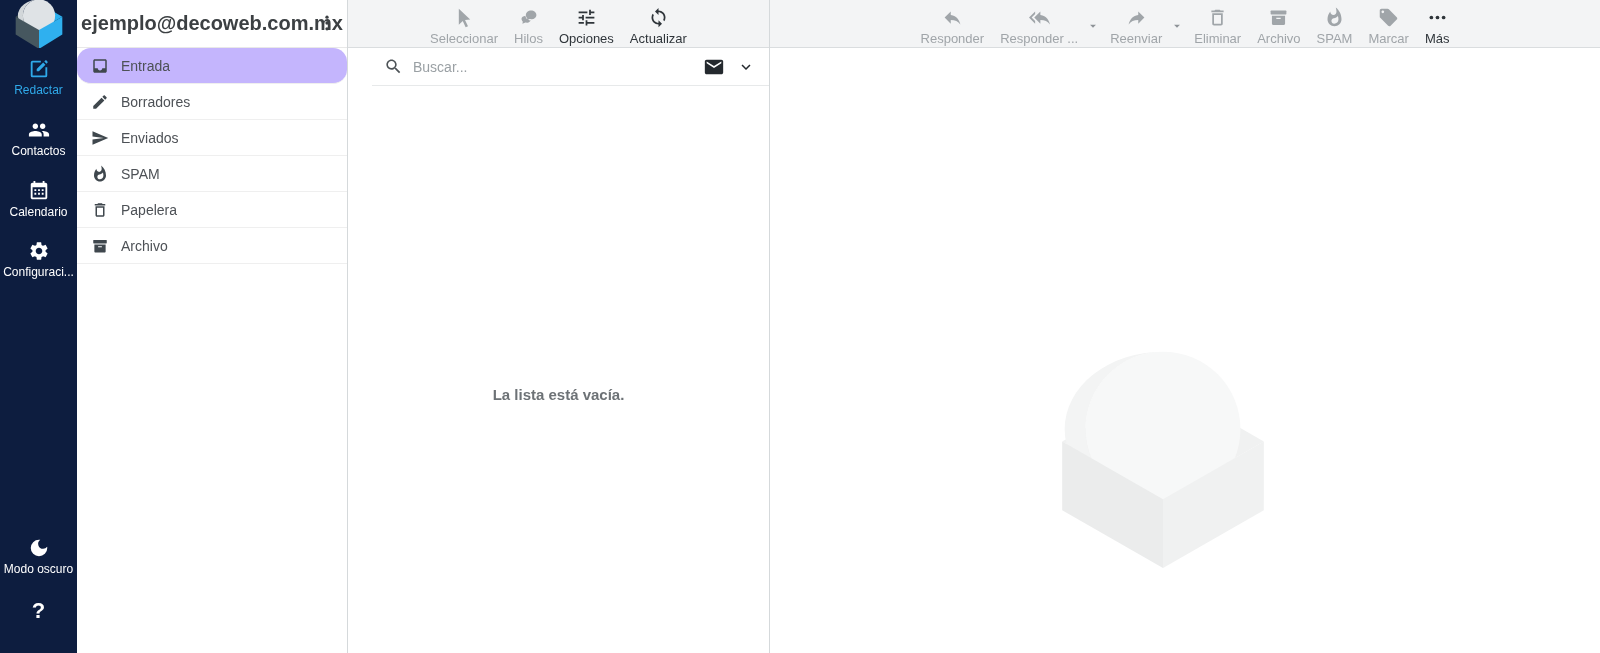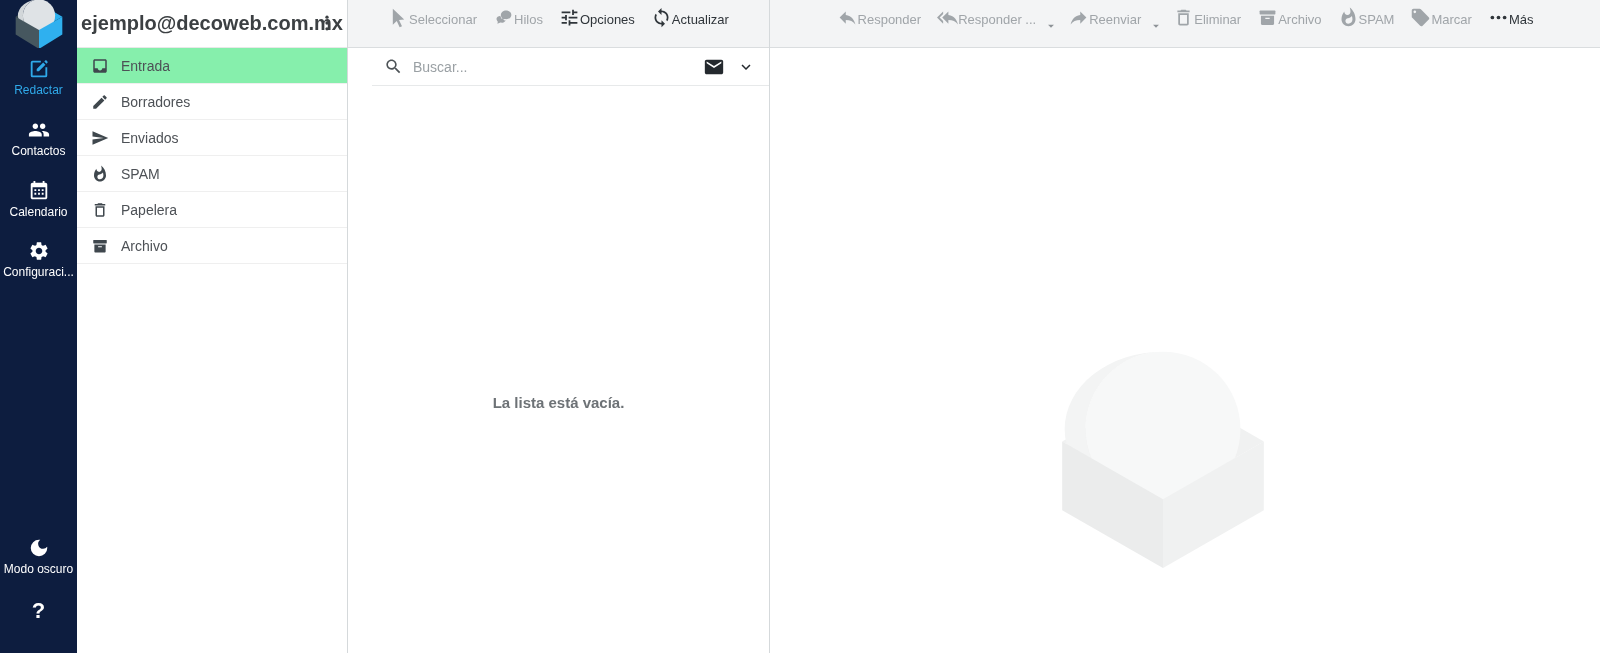--- a/index.html
+++ b/index.html
@@ -18,42 +18,42 @@
   .spacer { flex:1; }
   .sitem.help { font-size:22px; font-weight:bold; padding:10px 0 30px; }
 
   
   .folders { width:270px; min-width:270px; background:#fff; display:flex; flex-direction:column; }
   .acct-header { height:48px; min-height:48px; position:relative; display:flex; align-items:center; justify-content:center; border-bottom:1px solid #e8e8e8; background:#fff; }
   .acct-title { font-weight:bold; font-size:20px; color:#3c4043; }
   .kebab-btn { position:absolute; right:6px; top:10px; width:28px; height:28px; border:none; background:transparent; color:#3c4043; cursor:pointer; }
   .kebab-btn svg { width:20px; height:20px; fill:currentColor; }
   .folder-row { height:36px; display:flex; align-items:center; padding-left:14px; border-bottom:1px solid #efefef; color:#4d5156; font-size:14px; cursor:pointer; background:#fff; }
-  .folder-row.selected { background:#86efac; }
+  .folder-row.selected { background:#c4b5fd;border-radius:14px; }
   .folder-row svg { width:18px; height:18px; margin-right:12px; fill:#3f474d; flex:none; }
 
   
   .listpane { width:423px; min-width:423px; border-left:1px solid #d5d9db; border-right:1px solid #d5d9db; display:flex; flex-direction:column; background:#fff; }
   .toolbar { height:48px; min-height:48px; background:#f3f4f5; border-bottom:1px solid #dadddf; display:flex; align-items:flex-start; justify-content:center; padding-top:5px; }
-  .tbtn { display:flex; flex-direction:row; align-items:center; background:transparent; border:none; padding:2px 8px; font-family:inherit; font-size:13px; cursor:pointer;justify-content:center; }
+  .tbtn { display:flex; flex-direction:column; align-items:center; background:transparent; border:none; padding:2px 8px; font-family:inherit; font-size:13px; cursor:pointer;justify-content:center; }
   .tbtn svg { width:21px; height:21px; fill:currentColor; }
   .tbtn .lbl { margin-top:3px; white-space:nowrap; }
   .tbtn.disabled { color:#a0a5a9; }
   .tbtn.enabled { color:#2f353a; }
   .caret-btn { border:none; background:transparent; color:#8d9297; padding:14px 2px 0 0; cursor:pointer; }
   .caret-btn svg { width:14px; height:14px; fill:currentColor; }
   .searchrow { height:38px; min-height:38px; background:#fff; border-bottom:1px solid #e7e9ea; display:flex; align-items:center; padding:0 12px;margin-left:24px; }
   .searchrow .sicon { width:19px; height:19px; fill:#4d5357; flex:none; }
   .search-input { flex:1; border:none; outline:none; font-family:inherit; font-size:14px; color:#3c4043; margin-left:10px; background:transparent; }
   .search-input::placeholder { color:#9aa0a4; }
   .scope-btn, .searchopt-btn { border:none; background:transparent; cursor:pointer; padding:2px; display:flex; align-items:center; }
   .scope-btn svg { width:22px; height:22px; fill:#24292e; }
   .searchopt-btn svg { width:18px; height:18px; fill:#24292e; margin-left:8px; }
   .listbody { flex:1; position:relative; background:#fff; }
-  .empty-msg { position:absolute; top:308px; left:0; right:0; text-align:center; font-weight:bold; font-size:15px; color:#6d7276; }
+  .empty-msg { position:absolute; top:300px; left:0; right:0; text-align:center; font-weight:bold; font-size:15px; color:#6d7276; }
 
   
   .content { flex:1; display:flex; flex-direction:column; background:#fff; }
   .content .toolbar { justify-content:center; }
   .contentbody { flex:1; position:relative; overflow:hidden; }
   .watermark { position:absolute; left:calc(50% - 22px); top:268px; transform:translateX(-50%); }
 </style>
 </head>
 <body>
 

